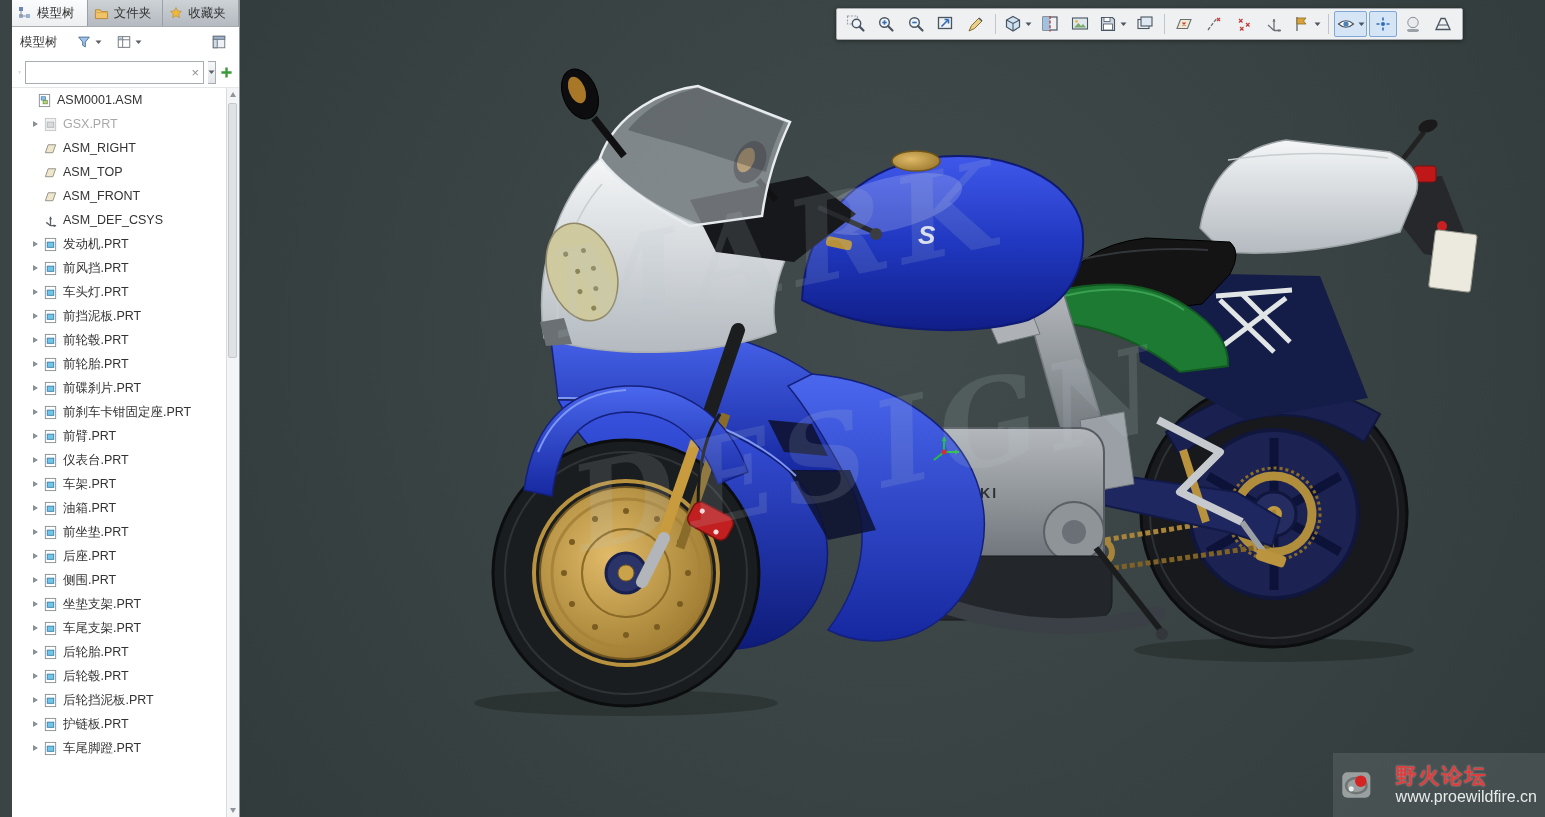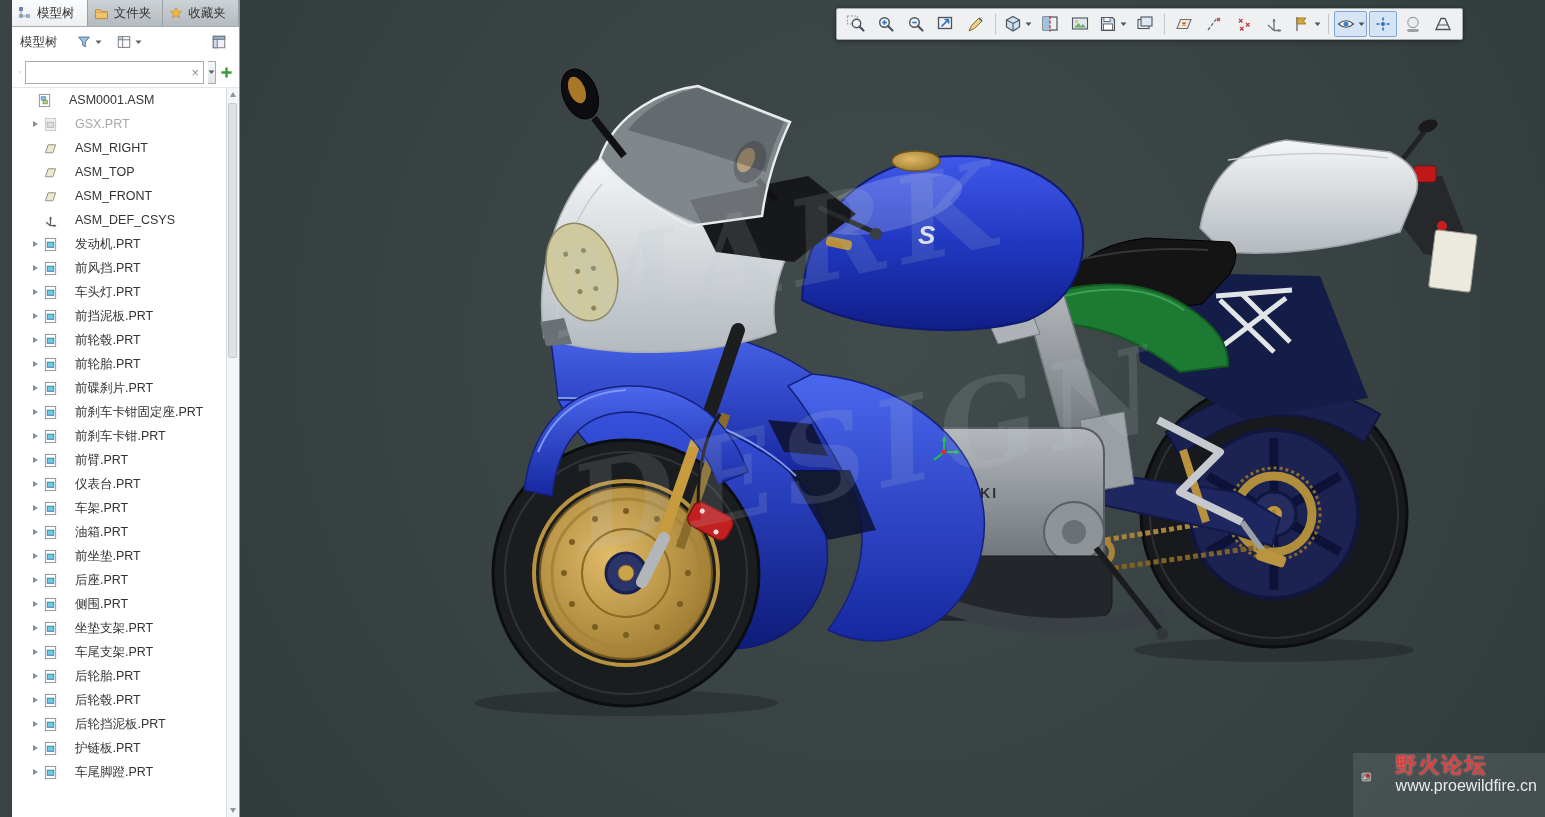--- a/index.html
+++ b/index.html
@@ -29,21 +29,21 @@
               font-family:"Liberation Sans",sans-serif;}
   .clr{color:#8a9096;font-size:13px;line-height:13px;padding:0 2px;cursor:default;}
   .dd-btn{display:flex;align-items:center;justify-content:center;width:14px;height:21px;
           border:1px solid #a8adb2;border-left:none;background:linear-gradient(#f6f7f8,#e2e5e8);}
   .plus-btn{display:flex;align-items:center;justify-content:center;width:20px;height:22px;}
   .tree{position:absolute;top:88px;left:0;right:12px;bottom:0;overflow:hidden;background:#fff;}
   .tree-row{display:flex;align-items:center;height:24px;padding-left:16px;cursor:default;}
   .tree-row.root{padding-left:10px;}
   .tree-row .tw{width:14px;display:flex;align-items:center;justify-content:center;}
   .tree-row .ticon{display:flex;align-items:center;margin:0 1px;}
-  .tree-row .tlabel{margin-left:16px;white-space:nowrap;}
+  .tree-row .tlabel{margin-left:4px;white-space:nowrap;}
   .tree-row.ghost .tlabel{color:#a9a9a9;}
   .vscroll{position:absolute;top:88px;right:0;bottom:0;width:12px;background:#f4f5f6;
            border-left:1px solid #dadde0;}
   .sb-arrow{position:absolute;left:0;width:11px;height:13px;display:flex;align-items:center;justify-content:center;}
   .sb-arrow.up{top:0;} .sb-arrow.down{bottom:0;}
   .sb-tri-up{width:0;height:0;border-left:3.5px solid transparent;border-right:3.5px solid transparent;
              border-bottom:5px solid #8f969c;}
   .sb-tri-down{width:0;height:0;border-left:3.5px solid transparent;border-right:3.5px solid transparent;
              border-top:5px solid #8f969c;}
   .sb-thumb{position:absolute;top:15px;left:1px;width:9px;height:255px;background:#dfe2e5;
@@ -61,22 +61,22 @@
   
   .vtoolbar{position:absolute;left:608px;top:8px;height:32px;display:flex;align-items:center;
             gap:2px;padding:2px 5px;background:#eef0f2;border:1px solid #a6aab0;border-radius:2px;
             box-shadow:0 1px 4px rgba(0,0,0,0.45);z-index:10;box-sizing:border-box;}
   .vbtn{display:flex;align-items:center;justify-content:center;gap:1px;height:24px;min-width:24px;
         padding:0 1px;border:1px solid transparent;border-radius:2px;}
   .vbtn.active{background:#d5e5f6;border-color:#7fa8d4;}
   .vsep{width:1px;height:20px;background:#c2c6ca;margin:0 3px;}
   .vcaret{display:flex;align-items:center;margin-left:1px;}
   
-  .forum-badge{position:absolute;right:0;bottom:0;width:192px;height:64px;z-index:6;
-               display:flex;align-items:flex-start;gap:24px;padding:0 8px;box-sizing:border-box;
+  .forum-badge{position:absolute;right:0;bottom:0;width:212px;height:64px;z-index:6;
+               display:flex;align-items:center;gap:24px;padding:0 8px;box-sizing:border-box;
                background:rgba(140,148,148,0.22);}
   .fb-title{font-size:21px;font-weight:bold;color:#e23b3b;letter-spacing:2px;
             text-shadow:0 0 2px rgba(255,255,255,0.55);line-height:1.15;}
   .fb-url{font-size:16px;color:#e8ebeb;}
 </style>
 </head>
 <body>
 
 <div class="app">
 
@@ -331,34 +331,20 @@
               <path d="M2 1 L7 4 L2 7 Z" fill="#8a9096"></path>
             </svg>
           </span>
           <span class="ticon">
             <svg width="15" height="15" viewBox="0 0 16 16">
               <rect x="2.5" y="1.5" width="11" height="13" fill="#fff" stroke="#8a9298"></rect>
               <rect x="4.5" y="5.5" width="7" height="5.5" fill="#6fc8ea" stroke="#3579a0" stroke-width="0.9"></rect>
             </svg>
           </span>
           <span class="tlabel">前刹车卡钳固定座.PRT</span>
-        </div>
-        <div class="tree-row">
-          <span class="tw">
-            <svg width="8" height="8" viewBox="0 0 8 8">
-              <path d="M2 1 L7 4 L2 7 Z" fill="#8a9096"></path>
-            </svg>
-          </span>
-          <span class="ticon">
-            <svg width="15" height="15" viewBox="0 0 16 16">
-              <rect x="2.5" y="1.5" width="11" height="13" fill="#fff" stroke="#8a9298"></rect>
-              <rect x="4.5" y="5.5" width="7" height="5.5" fill="#6fc8ea" stroke="#3579a0" stroke-width="0.9"></rect>
-            </svg>
-          </span>
-          <span class="tlabel">前刹车卡钳.PRT</span>
         </div>
         <div class="tree-row">
           <span class="tw">
             <svg width="8" height="8" viewBox="0 0 8 8">
               <path d="M2 1 L7 4 L2 7 Z" fill="#8a9096"></path>
             </svg>
           </span>
           <span class="ticon">
             <svg width="15" height="15" viewBox="0 0 16 16">
               <rect x="2.5" y="1.5" width="11" height="13" fill="#fff" stroke="#8a9298"></rect>

